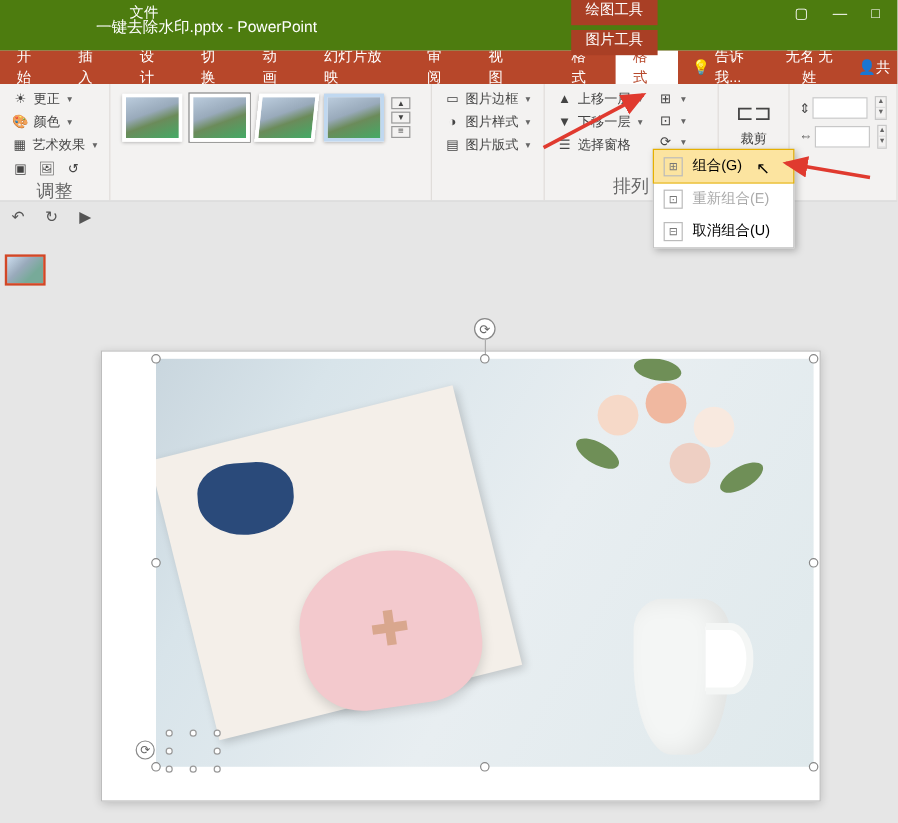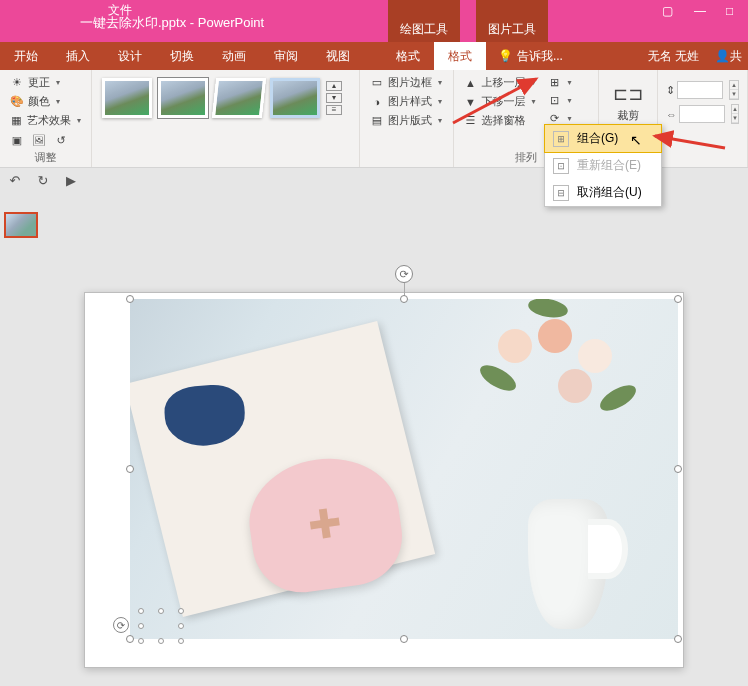--- a/index.html
+++ b/index.html
@@ -1,35 +1,35 @@
 <!DOCTYPE html>
 <html><head>
 <meta charset="utf-8">
 <style>
   * { box-sizing: border-box; margin: 0; padding: 0; font-family: "Microsoft YaHei", sans-serif; }
   body { width: 748px; height: 686px; background: #e6e6e6; overflow: hidden; position: relative; }
 
-  .titlebar { height: 42px; background: #ec4899; color: #fff; display: flex; align-items: center; font-size: 12px; position: relative; }
+  .titlebar { height: 42px; background: #4d7c0f; color: #fff; display: flex; align-items: center; font-size: 12px; position: relative; }
   .titlebar .title { position: absolute; left: 80px; top: 14px; font-size: 13px; }
-  .titlebar .tools { position: absolute; right: 200px; top: 0; display: flex; gap: 16px; height: 42px; }
+  .titlebar .tools { position: absolute; right: 200px; top: 0; display: flex; gap: 4px; height: 42px; flex-direction: column; }
   .titlebar .tool-tab { background: #a93f25; padding: 0 12px; display: flex; align-items: flex-end; padding-bottom: 4px; font-size: 12px; }
   .titlebar .winbtns { position: absolute; right: 10px; top: 0; display: flex; gap: 20px; height: 20px; align-items: center; }
   .winbtn { width: 12px; height: 12px; color: #fff; font-size: 12px; }
   .file-menu { position: absolute; left: 100px; top: 0; color: #fff; font-size: 12px; padding: 2px 8px; }
 
   .tabbar { height: 28px; background: #b7472a; display: flex; align-items: stretch; font-size: 12px; color: #fff; }
   .tab { padding: 0 14px; display: flex; align-items: center; cursor: pointer; }
   .tab.active { background: #fff; color: #b7472a; }
   .tab.fmt1 { margin-left: 18px; }
   .tellme { margin-left: 12px; display:flex; align-items:center; gap:4px; }
   .user { margin-left: auto; padding: 0 10px; display:flex; align-items:center;text-align:center; }
 
   .ribbon { height: 98px; background: #f3f2f1; border-bottom: 1px solid #d4d4d4; display: flex; font-size: 11px; color: #444; position: relative; }
   .group { border-right: 1px solid #e0ddda; padding: 4px 8px 0 8px; display: flex; flex-direction: column; }
-  .group-label { text-align: center; font-size: 11px; color: #666; margin-top: auto; padding: 2px 0; }
+  .group-label { text-align: center; font-size: 15px; color: #666; margin-top: auto; padding: 2px 0; }
   .vstack { display: flex; flex-direction: column; gap: 2px; }
   .ritem { display: flex; align-items: center; gap: 4px; padding: 1px 2px; white-space: nowrap; }
   .ico { width: 14px; height: 14px; display: inline-flex; align-items:center; justify-content:center; }
   .dropdown-caret { font-size: 8px; color: #666; margin-left: 2px; }
 
   .styles-row { display: flex; gap: 6px; padding: 4px 2px; }
   .pic-style { width: 50px; height: 40px; background: linear-gradient(160deg,#bcd 0%, #9ab 40%, #6b8b5a 60%, #4a6 100%); border: 3px solid #fff; box-shadow: 0 1px 3px rgba(0,0,0,.3); }
   .pic-style.s2 { box-shadow: 0 0 0 1px #888; }
   .pic-style.s3 { transform: skewX(-6deg); }
   .pic-style.s4 { border: 3px solid #c0d8f0; }
@@ -111,20 +111,21 @@
     <span class="winbtn">□</span>
   </div>
 </div>
 
 <div class="tabbar">
   <div class="tab">开始</div>
   <div class="tab">插入</div>
   <div class="tab">设计</div>
   <div class="tab">切换</div>
   <div class="tab">动画</div>
+  <div class="tab">幻灯片放映</div>
   <div class="tab">审阅</div>
   <div class="tab">视图</div>
   <div class="tab fmt1">格式</div>
   <div class="tab active">格式</div>
   <div class="tellme">
     <span>💡</span>
     <span>告诉我...</span>
   </div>
   <div class="user">无名 无姓</div>
   <div class="tab" style="padding:0 6px">

